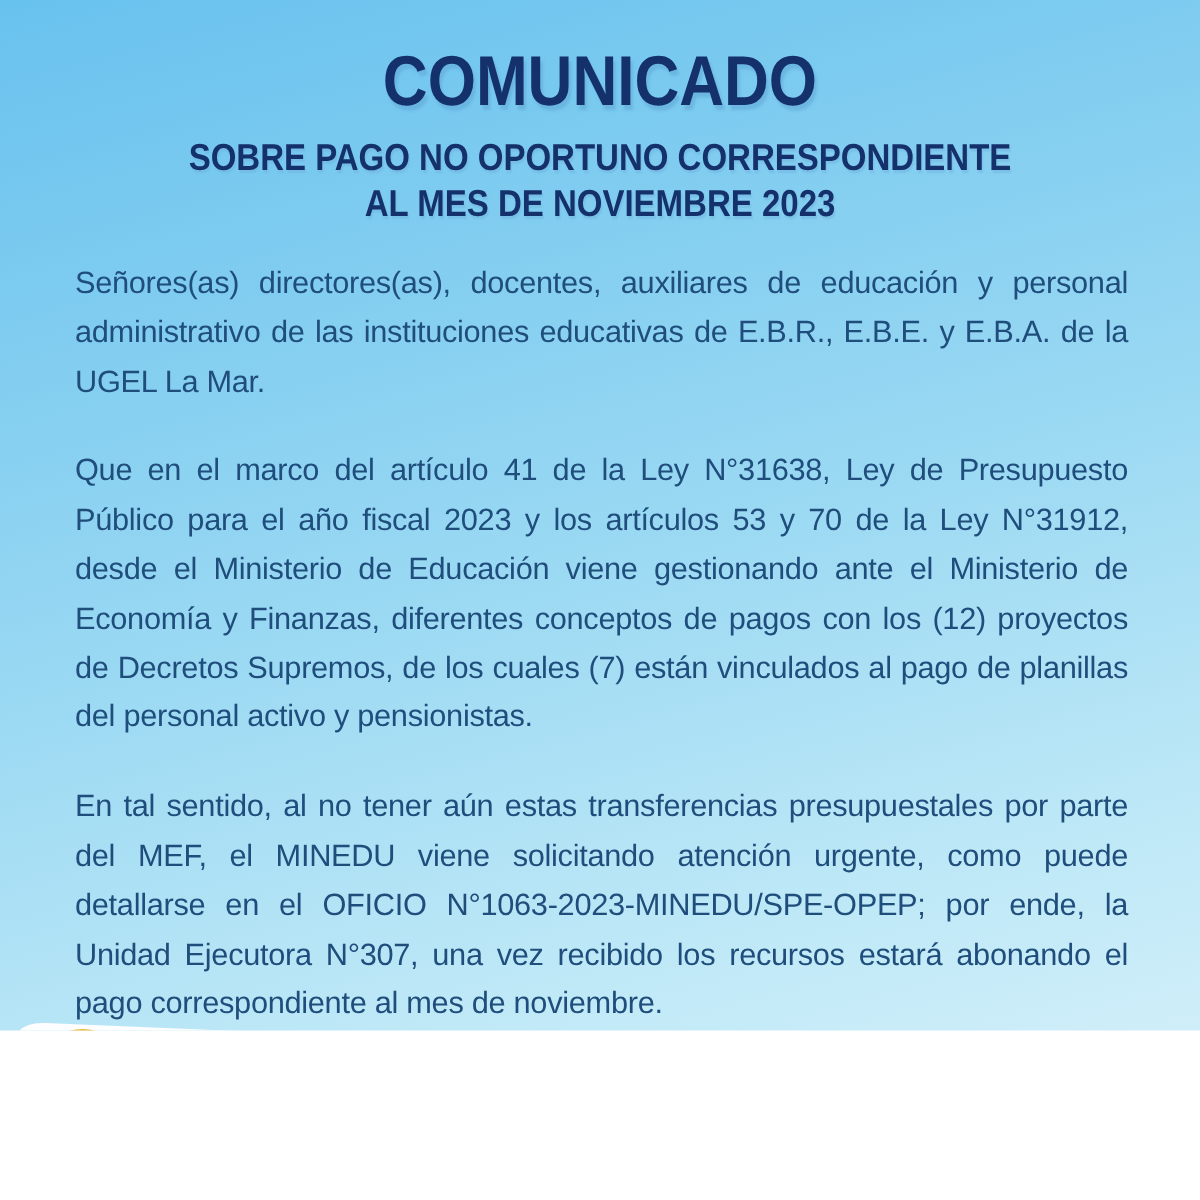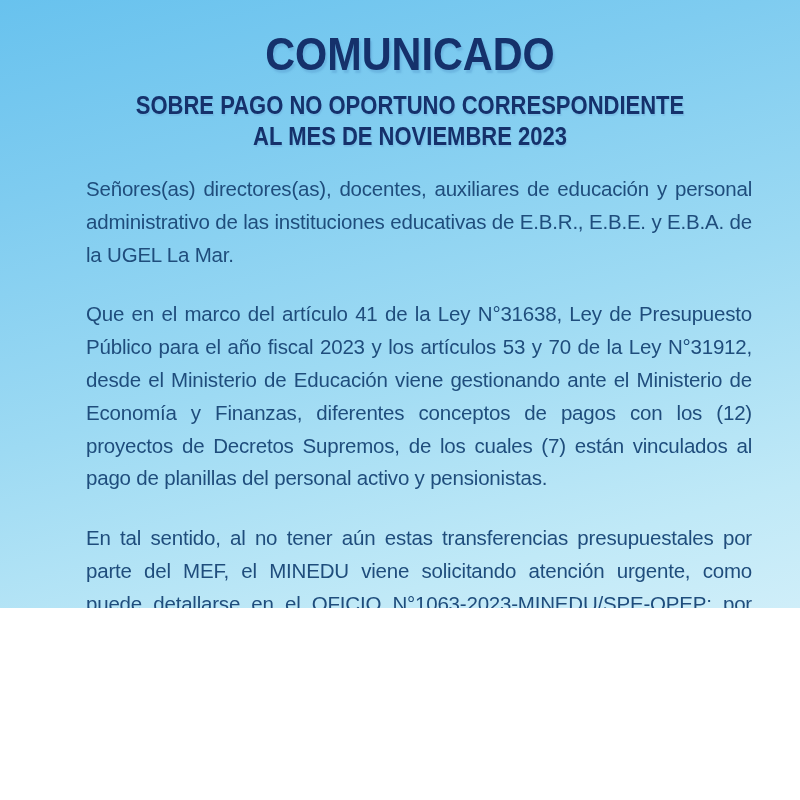--- a/index.html
+++ b/index.html
@@ -1,24 +1,23 @@
 <!DOCTYPE html>
 <html><head>
 <meta charset="utf-8">
 <style>
   * { margin: 0; padding: 0; box-sizing: border-box; }
   html, body { width: 800px; height: 800px; }
   body { font-family: "Liberation Sans", sans-serif; }
 
   .page {
     position: relative;
-    width: 800px; height: 608px;
+    width: 800px; height: 687px;
     overflow: hidden;
     background: linear-gradient(165deg, #68c2ee 0%, #7fccf0 25%, #9ddaf3 55%, #c0e9f7 85%, #cfeef9 100%);
-    padding-left: 20px;
   }
 
   
   .title {
     margin-top: 26px;
     text-align: center;
     font-size: 47px;
     font-weight: 800;
     letter-spacing: 0px;
     color: #15316b;
@@ -39,21 +38,21 @@
 
   
   .body-text {
     margin: 22px 48px 0 50px;
     color: #1f4d7c;
     font-size: 20.5px;
     letter-spacing: -0.2px;
     line-height: 1.6;
     text-align: justify;
   }
-  .body-text p { margin-bottom: 27px; margin-left: 16px; }
+  .body-text p { margin-bottom: 27px; }
   .closing {
     margin: 2px 48px 0 50px;
     text-align: right;
     font-size: 21px;
     font-weight: 700;
     color: #12305f;
     transform: scaleX(0.9);
     transform-origin: 100% 50%;
   }
 

